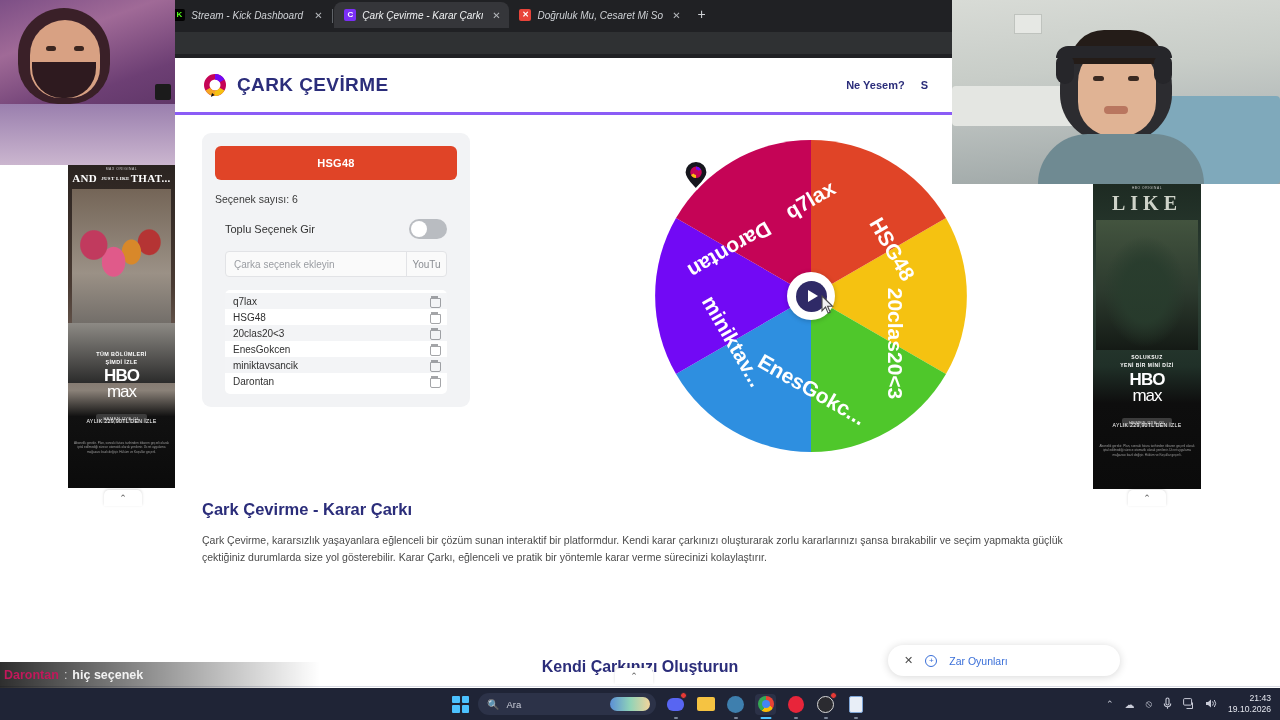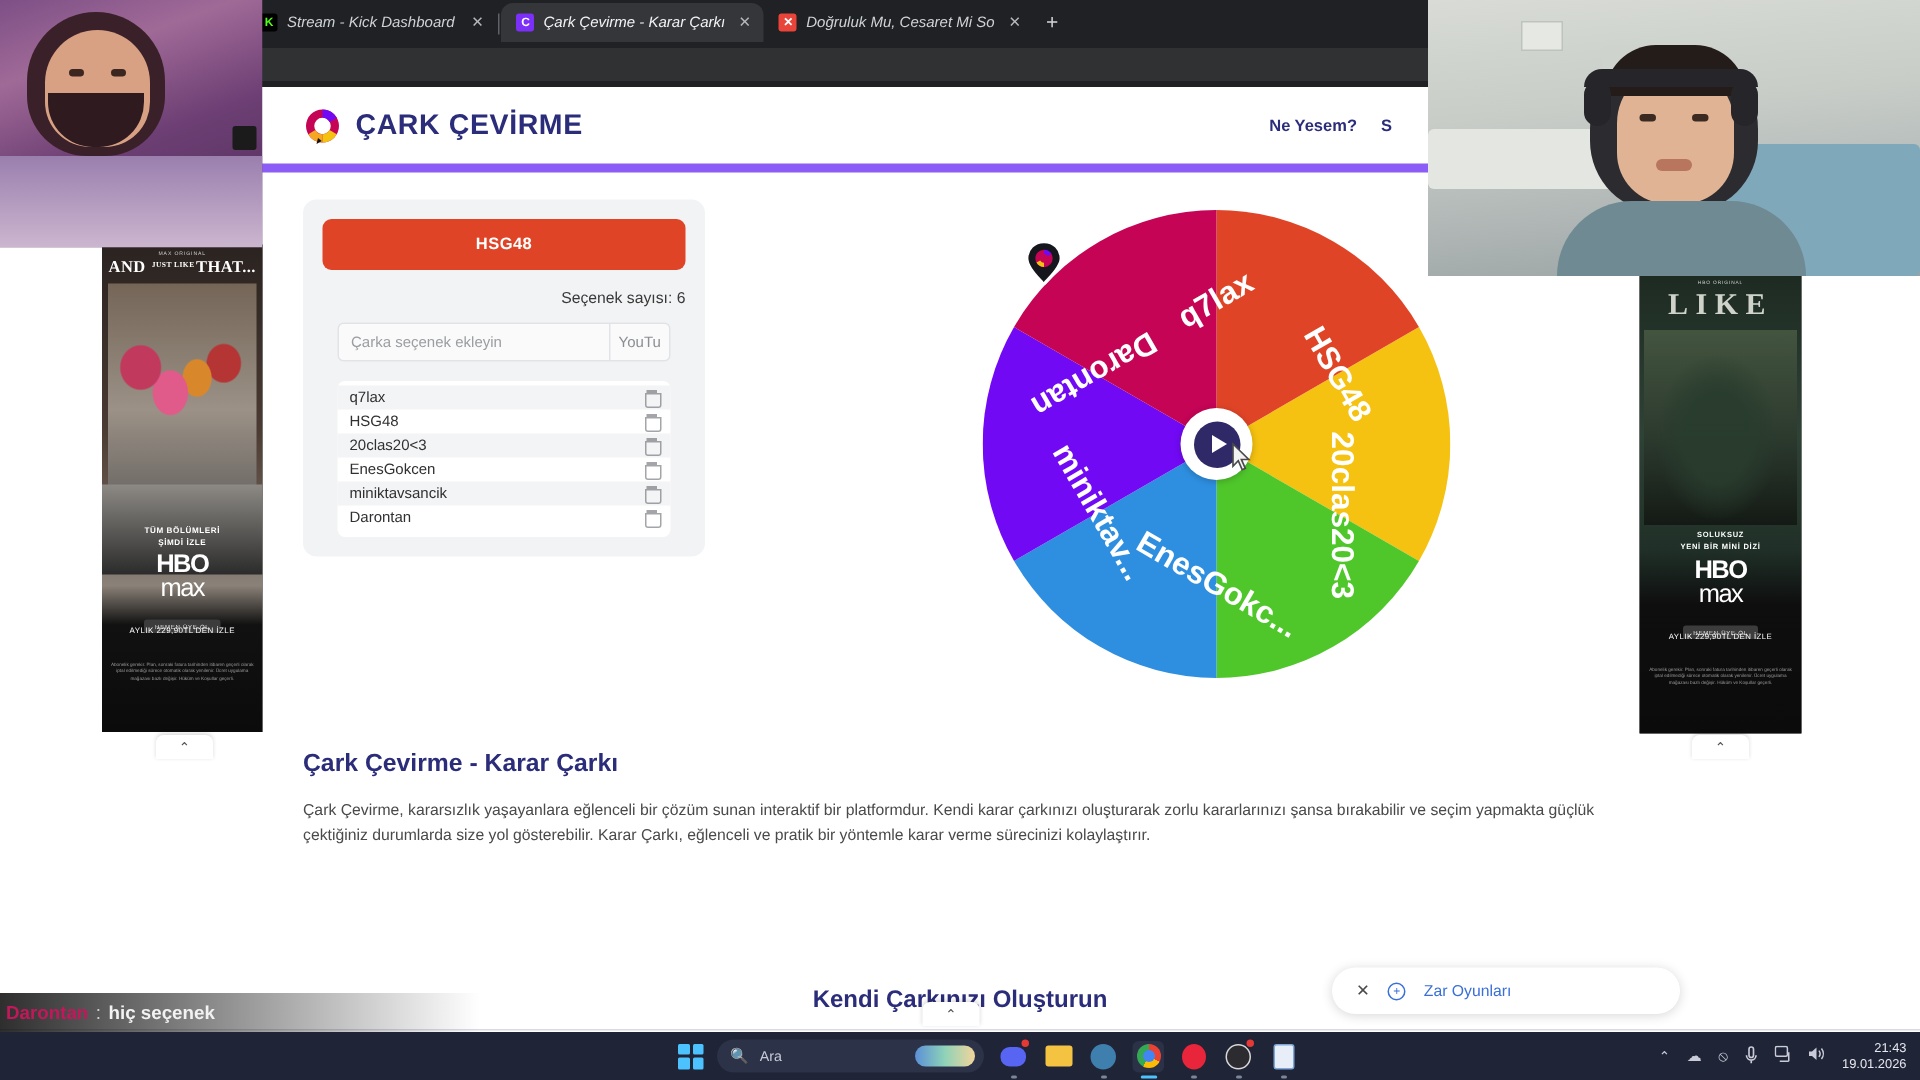--- a/index.html
+++ b/index.html
@@ -56,42 +56,42 @@
     color: #dcdfe3; font-size: 10px;
   }
   .urlbox .lockico { width: 9px; height: 9px; border-radius: 2px; background: #8a8f95; }
 
   
   .page {
     position: absolute; left: 0; top: 58px; width: 1280px; height: 630px;
     background: #ffffff; overflow: hidden;
   }
   .site-header {
-    position: relative; height: 57px; border-bottom: 6px solid #8b5cf6;
+    position: relative; height: 57px; border-bottom: 3px solid #8b5cf6;
     display: flex; align-items: center; padding: 0 22px 0 202px;
   }
   .logo-wrap { display: flex; align-items: center; gap: 9px; }
   .logo-mark { width: 26px; height: 26px; position: relative; }
   .brand {
     font-size: 19px; font-weight: bold; color: #2b2d7a; letter-spacing: .4px;
   }
   .site-nav { margin-left: auto; display: flex; gap: 16px; color: #2b2d7a;
               font-size: 11px; font-weight: bold; padding-right: 330px;}
 
   
   .panel {
     position: absolute; left: 202px; top: 133px; width: 268px;
     background: #f2f3f5; border-radius: 9px; padding: 13px;
   }
   .result-btn {
     height: 34px; background: #e04427; border-radius: 6px; color: #fff;
     font-size: 11px; font-weight: bold; display: flex; align-items: center;
     justify-content: center; letter-spacing: .3px;
   }
-  .count-row { text-align: right; font-size: 10.5px; color: #3a3a3a; padding: 13px 0 10px; }
+  .count-row { text-align: left; font-size: 10.5px; color: #3a3a3a; padding: 13px 0 10px; }
   .toggle-row { display: flex; align-items: center; justify-content: space-between; padding: 4px 10px 12px; }
   .toggle-label { font-size: 11px; color: #333; }
   .switch { width: 38px; height: 20px; border-radius: 10px; background: #b9bcc1; position: relative; }
   .switch .knob { position: absolute; left: 2px; top: 2px; width: 16px; height: 16px; border-radius: 50%; background: #fff; }
   .addrow {
     display: flex; height: 26px; background: #fafafa; border: 1px solid #e2e3e6;
     border-radius: 4px; overflow: hidden; margin: 0 10px;
   }
   .addrow input {
     flex: 1 1 auto; border: none; background: transparent; outline: none;
@@ -273,20 +273,26 @@
         <div class="site-nav">
           <span>Ne Yesem?</span>
           <span>S</span>
         </div>
       </div>
 
       <div class="panel" style="top:75px">
         <div class="result-btn">HSG48</div>
         <div class="count-row">Seçenek sayısı: 6</div>
 
+        <div class="toggle-row">
+          <span class="toggle-label">Toplu Seçenek Gir</span>
+          <span class="switch">
+              <i class="knob"></i>
+            </span>
+        </div>
 
         <div class="addrow">
           <input type="text" placeholder="Çarka seçenek ekleyin" style="">
           <span class="addbtn">YouTu</span>
         </div>
 
         <div class="optlist">
           <div class="optrow">
             <span>q7lax</span>
             <span class="trash"></span>
@@ -520,18 +526,18 @@
           </svg>
       </span>
       <span>
         <svg width="12" height="11" viewBox="0 0 12 11">
             <path d="M1 4h2l3-2.6v8.2L3 7H1z" fill="#c9ccd8"></path>
             <path d="M7.6 3.4a3.4 3.4 0 0 1 0 4.2M9.3 2a5.6 5.6 0 0 1 0 7" fill="none" stroke="#c9ccd8" stroke-width="1"></path>
           </svg>
       </span>
       <span class="tb-clock">
         <div>21:43</div>
-        <div>19.01.2026</div>
+        <div>19.10.2026</div>
       </span>
     </div>
   </div>
 
 </div>
 
 </body></html>

